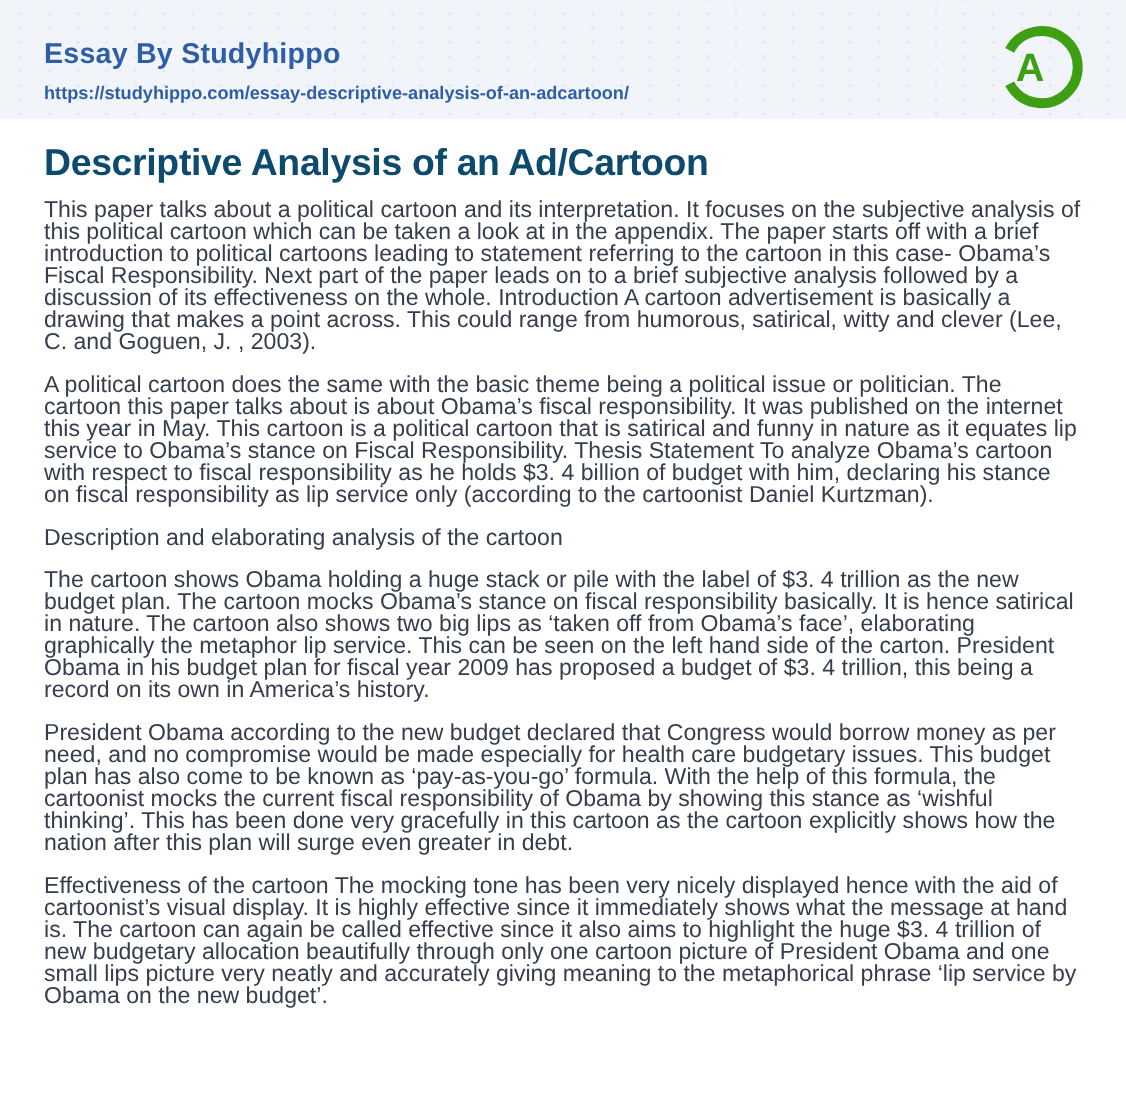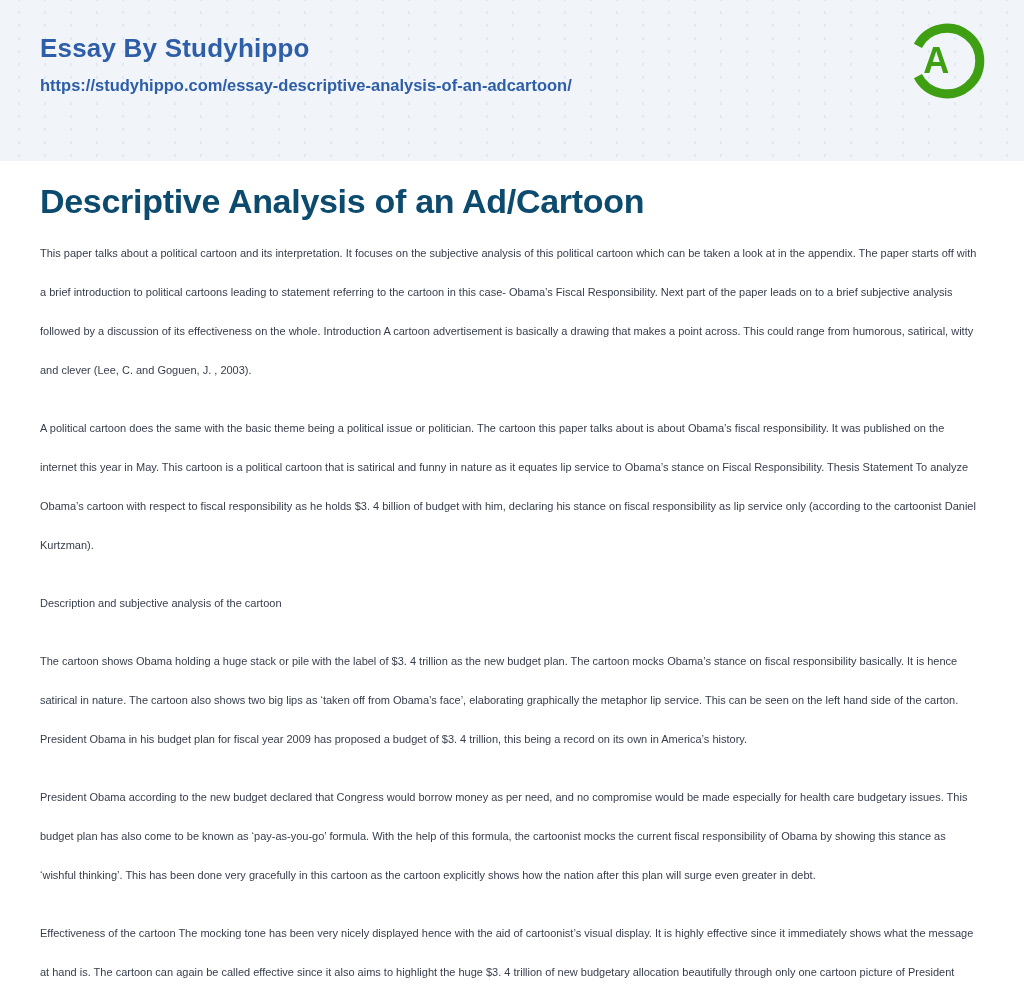--- a/index.html
+++ b/index.html
@@ -12,21 +12,21 @@
     width: 1024px;
     min-height: 1003px;
     margin: 0 auto;
     background: #ffffff;
     position: relative;
     overflow: hidden;
   }
   
   .site-header {
     position: relative;
-    height: 161px;
+    height: 108px;
     box-sizing: border-box;
     padding: 34px 40px 0 40px;
     background-color: #f1f4f9;
     background-image: radial-gradient(circle, rgba(45, 92, 164, 0.08) 1.2px, transparent 1.4px);
     background-size: 26px 13px;
     background-position: 6px 6px;
   }
   .site-title {
     margin: 0;
     font-size: 26px;
@@ -65,22 +65,22 @@
     margin: 0 0 13px 0;
     font-size: 34px;
     line-height: 1.15;
     font-weight: 800;
     color: #0c4a6e;
     letter-spacing: -0.3px;
   }
   .article p {
     margin: 0 0 19px 0;
     max-width: 944px;
-    font-size: 11px;
-    line-height: 39px;
+    font-size: 21px;
+    line-height: 20px;
     color: #363d4c;
   }
   .article p:last-child { margin-bottom: 0; }
 </style>
 </head>
 <body>
 
 <div class="page">
 
   <header class="site-header">
@@ -95,21 +95,21 @@
     </div>
   </header>
 
   <main class="article">
     <h1 class="article-title">Descriptive Analysis of an Ad/Cartoon</h1>
 
     <p>This paper talks about a political cartoon and its interpretation. It focuses on the subjective analysis of this political cartoon which can be taken a look at in the appendix. The paper starts off with a brief introduction to political cartoons leading to statement referring to the cartoon in this case- Obama’s Fiscal Responsibility. Next part of the paper leads on to a brief subjective analysis followed by a discussion of its effectiveness on the whole. Introduction A cartoon advertisement is basically a drawing that makes a point across. This could range from humorous, satirical, witty and clever (Lee, C. and Goguen, J. , 2003).</p>
 
     <p>A political cartoon does the same with the basic theme being a political issue or politician. The cartoon this paper talks about is about Obama’s fiscal responsibility. It was published on the internet this year in May. This cartoon is a political cartoon that is satirical and funny in nature as it equates lip service to Obama’s stance on Fiscal Responsibility. Thesis Statement To analyze Obama’s cartoon with respect to fiscal responsibility as he holds $3. 4 billion of budget with him, declaring his stance on fiscal responsibility as lip service only (according to the cartoonist Daniel Kurtzman).</p>
 
-    <p>Description and subjective analysis of the cartoon</p>
+    <p>Description and elaborating analysis of the cartoon</p>
 
     <p>The cartoon shows Obama holding a huge stack or pile with the label of $3. 4 trillion as the new budget plan. The cartoon mocks Obama’s stance on fiscal responsibility basically. It is hence satirical in nature. The cartoon also shows two big lips as ‘taken off from Obama’s face’, elaborating graphically the metaphor lip service. This can be seen on the left hand side of the carton. President Obama in his budget plan for fiscal year 2009 has proposed a budget of $3. 4 trillion, this being a record on its own in America’s history.</p>
 
     <p>President Obama according to the new budget declared that Congress would borrow money as per need, and no compromise would be made especially for health care budgetary issues. This budget plan has also come to be known as ‘pay-as-you-go’ formula. With the help of this formula, the cartoonist mocks the current fiscal responsibility of Obama by showing this stance as ‘wishful thinking’. This has been done very gracefully in this cartoon as the cartoon explicitly shows how the nation after this plan will surge even greater in debt.</p>
 
     <p>Effectiveness of the cartoon The mocking tone has been very nicely displayed hence with the aid of cartoonist’s visual display. It is highly effective since it immediately shows what the message at hand is. The cartoon can again be called effective since it also aims to highlight the huge $3. 4 trillion of new budgetary allocation beautifully through only one cartoon picture of President Obama and one small lips picture very neatly and accurately giving meaning to the metaphorical phrase ‘lip service by Obama on the new budget’.</p>
   </main>
 
 </div>
 

